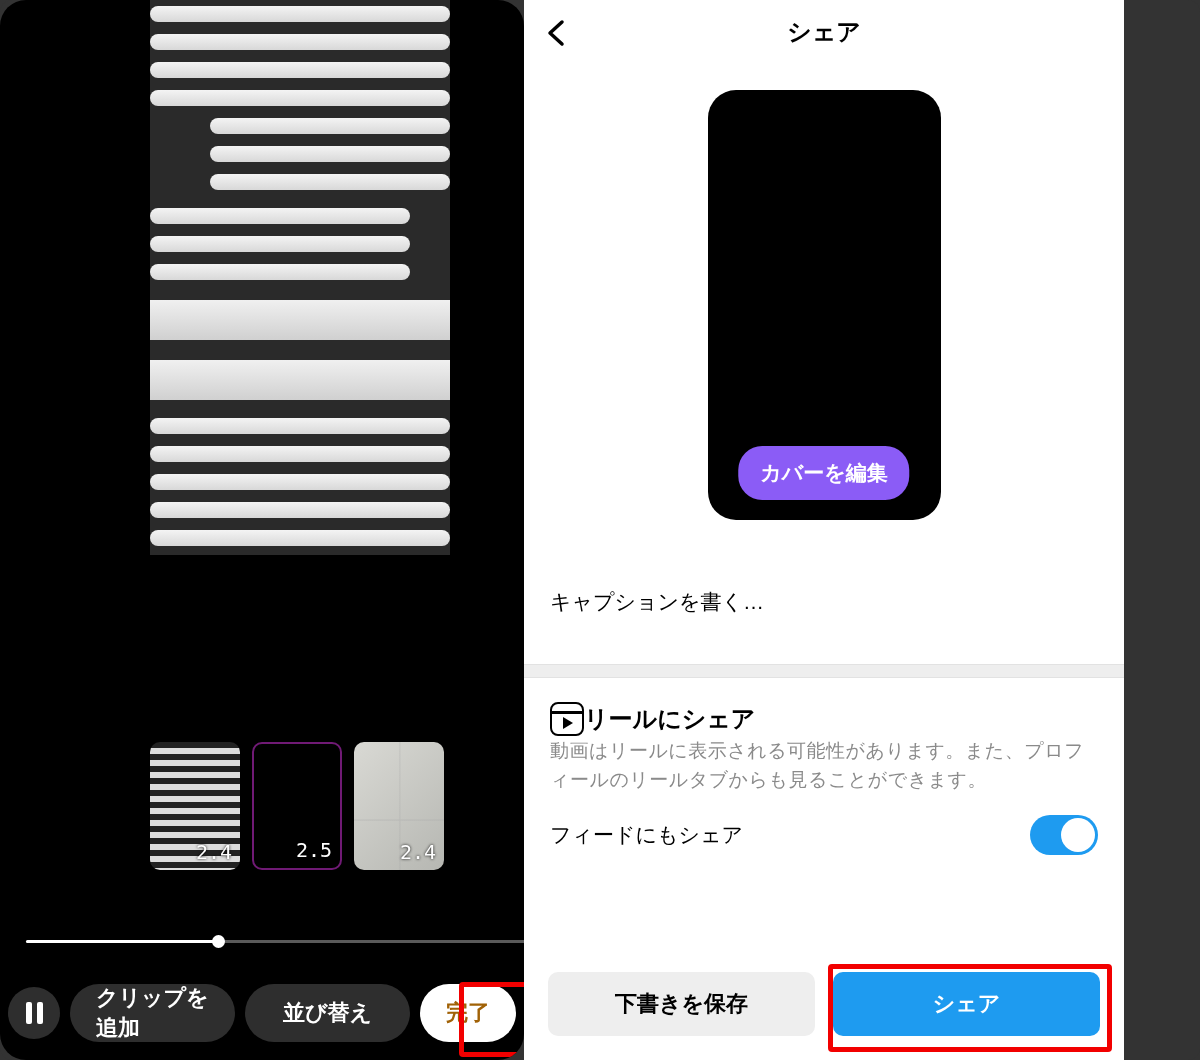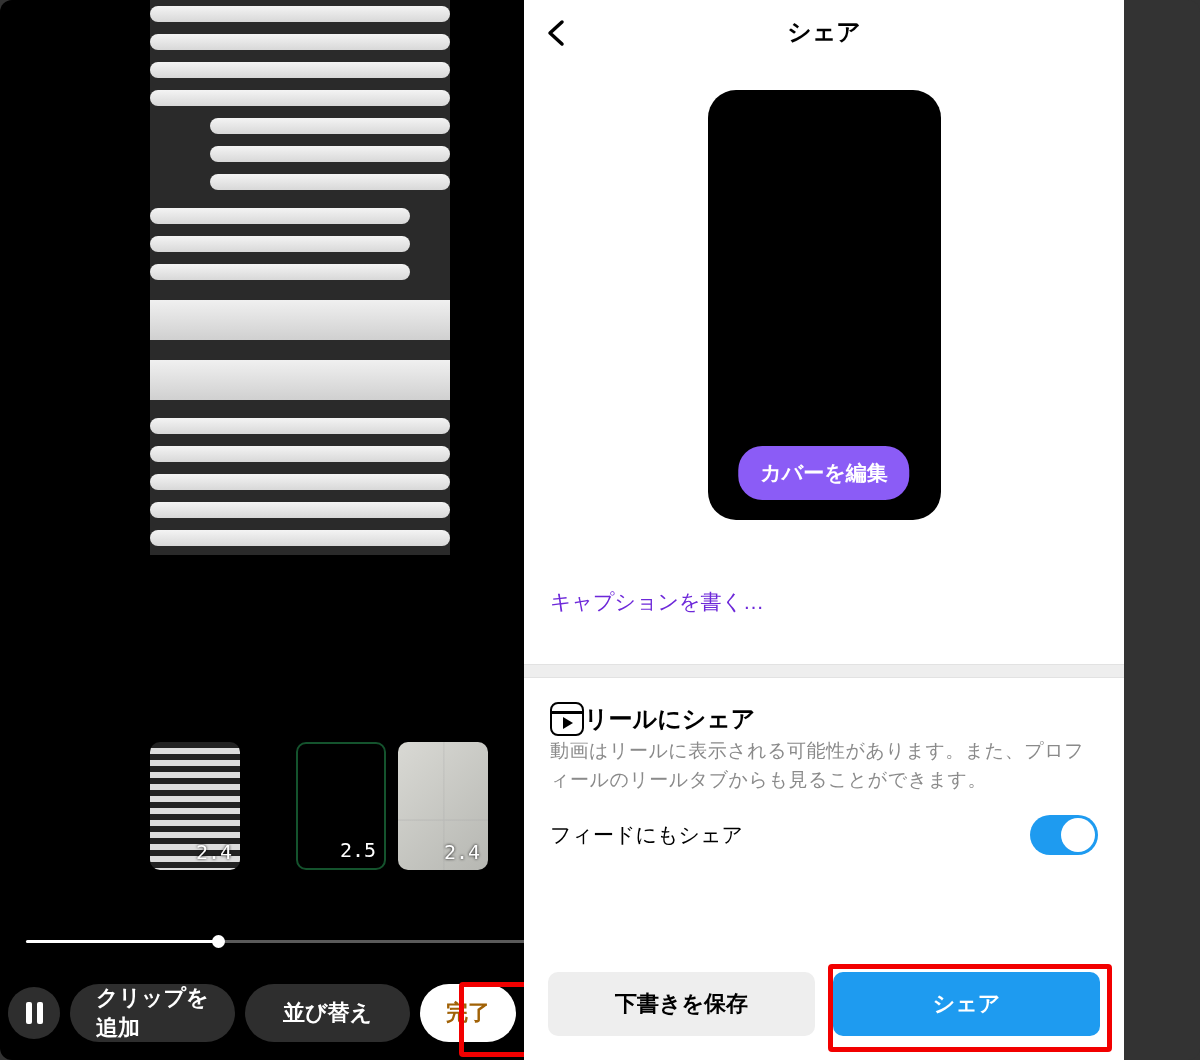--- a/index.html
+++ b/index.html
@@ -1,31 +1,31 @@
 <!DOCTYPE html>
 <html><head>
 <meta charset="utf-8">
 <style>
   * { box-sizing: border-box; margin: 0; padding: 0; }
   body { font-family: -apple-system, "Hiragino Sans", "Yu Gothic", sans-serif; background: #333; }
   .container { width: 1200px; height: 1060px; display: flex; background: #333; border-radius: 12px; overflow: hidden; }
   .pane { position: relative; overflow: hidden; }
-  .left-pane { width: 524px; height: 1060px; background: #000; }
+  .left-pane { width: 524px; height: 1060px; background: #000; border-radius: 26px; }
   .right-pane { width: 600px; height: 1060px; background: #fff; }
 
   
   .preview { position: absolute; top: 0; left: 150px; width: 300px; height: 555px; background: #2a2a2a; overflow: hidden; }
   .stripe { position: absolute; left: 0; right: 0; height: 16px; background: linear-gradient(#f4f4f4,#d8d8d8); border-radius: 8px; }
   .stripe.short { left: 60px; right: 0; }
   .stripe.shortl { left: 0; right: 40px; }
   .stripe.big { height: 40px; border-radius: 0; background: linear-gradient(#f0f0f0,#d0d0d0); }
 
   .thumbs { position: absolute; top: 742px; left: 150px; display: flex; gap: 12px; }
   .thumb { width: 90px; height: 128px; border-radius: 10px; background: #000; position: relative; overflow: hidden; }
-  .thumb.selected { border: 2px solid #14532d; margin-left: 44px; }
+  .thumb.selected { border: 2px solid #701a75; }
   .thumb .dur { position: absolute; bottom: 6px; right: 8px; color: #fff; font-size: 20px; font-family: monospace; text-shadow: 0 0 3px #000; }
   .thumb1 { background: repeating-linear-gradient(#222 0 6px,#ddd 6px 12px); }
   .thumb2 { background: #000; }
   .thumb3 { background: linear-gradient(135deg,#d9d9d4,#b6b7b2); }
   .thumb3::before { content:""; position:absolute; inset:0; background: linear-gradient(#0000 60%, #aaa 61%, #0000 62%), linear-gradient(90deg,#0000 50%, #aaa 51%, #0000 52%); opacity:.4; }
 
   .progress-track { position: absolute; top: 940px; left: 26px; width: 548px; height: 3px; background: #5a5a5a; border-radius: 2px; }
   .progress-fill { position: absolute; left: 0; top: 0; height: 3px; width: 190px; background: #fff; border-radius: 2px; }
   .progress-knob { position: absolute; left: 186px; top: -5px; width: 13px; height: 13px; background: #fff; border-radius: 50%; }
 
@@ -40,21 +40,21 @@
 
   
   .r-header { height: 64px; display: flex; align-items: center; justify-content: center; position: relative; }
   .r-back { position: absolute; left: 22px; top: 18px; }
   .r-title { font-size: 24px; font-weight: 800; }
 
   .cover-wrap { display: flex; justify-content: center; margin-top: 26px; }
   .cover { width: 233px; height: 430px; background: #000; border-radius: 28px; position: relative; }
   .cover-pill { position: absolute; left: 50%; transform: translateX(-50%); bottom: 20px; background: #8b5cf6; color: #fff; font-size: 21px; font-weight: 700; padding: 13px 22px; border-radius: 24px; white-space: nowrap; }
 
-  .caption-row { margin-top: 68px; padding: 0 26px; color: #6d28d9; font-size: 21px; }
+  .caption-row { margin-top: 68px; padding: 0 26px; color: #000000; font-size: 21px; }
 
   .divider { height: 14px; background: #eee; margin-top: 48px; border-top:1px solid #e2e2e2; border-bottom:1px solid #e2e2e2; }
 
   .section { padding: 24px 26px 0 26px; }
   .sec-head { display: flex; align-items: center; }
   .reels-icon { width: 34px; height: 34px; border: 2.5px solid #000; border-radius: 8px; position: relative; flex-shrink:0;}
   .reels-icon::before { content:""; position:absolute; top:7px; left:0; right:0; height:2.5px; background:#000; }
   .reels-icon .play { position:absolute; left:11px; top:13px; width:0; height:0; border-left:10px solid #000; border-top:6px solid transparent; border-bottom:6px solid transparent; }
   .sec-title { font-size: 24px; font-weight: 800; }
   .sec-desc { margin-top: 0; color: #8a8a8a; font-size: 19px; line-height: 1.55; letter-spacing:.5px;}

